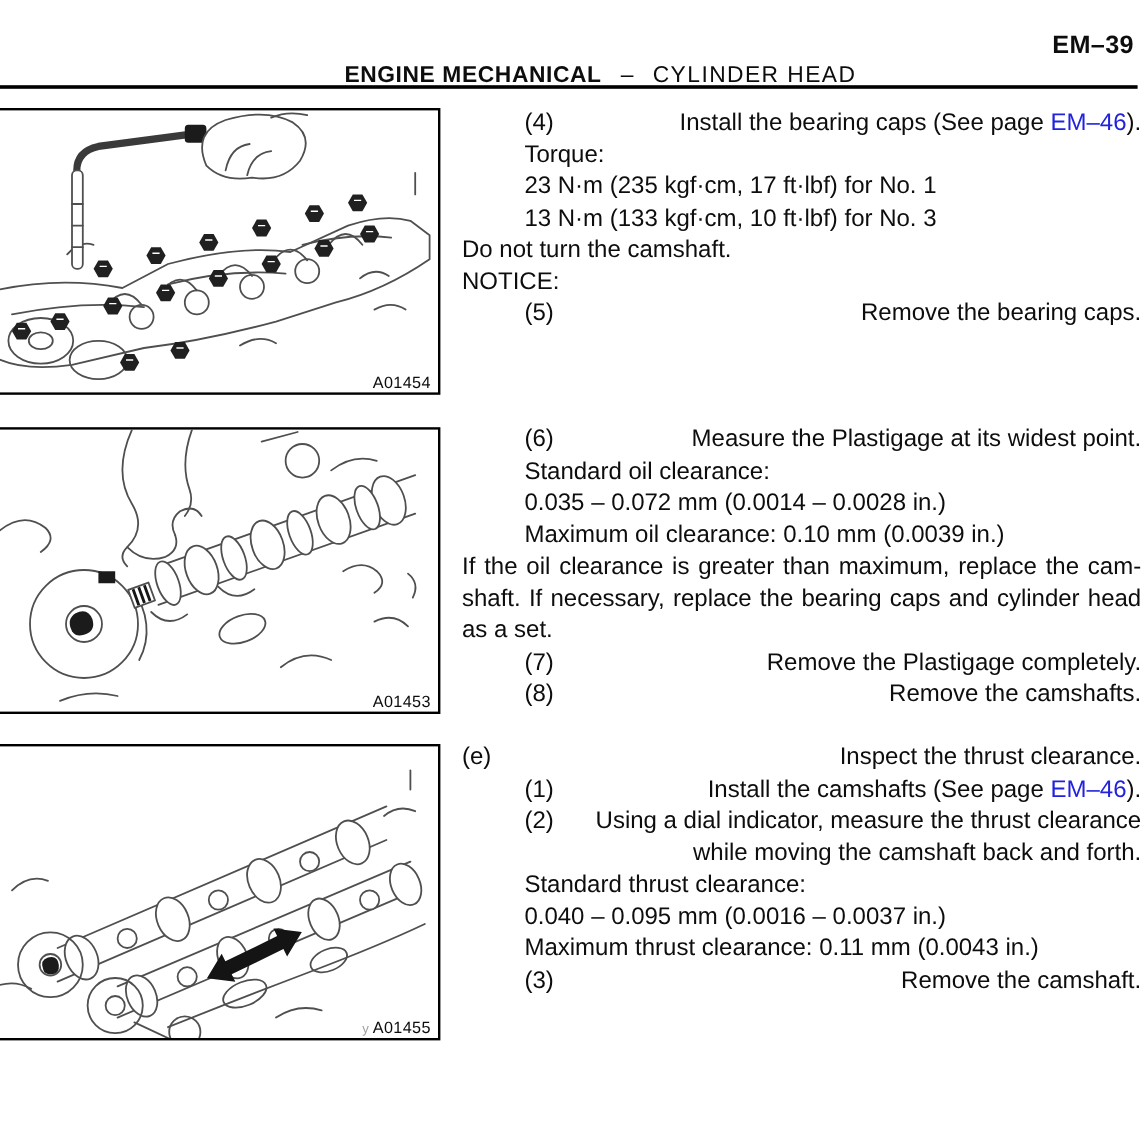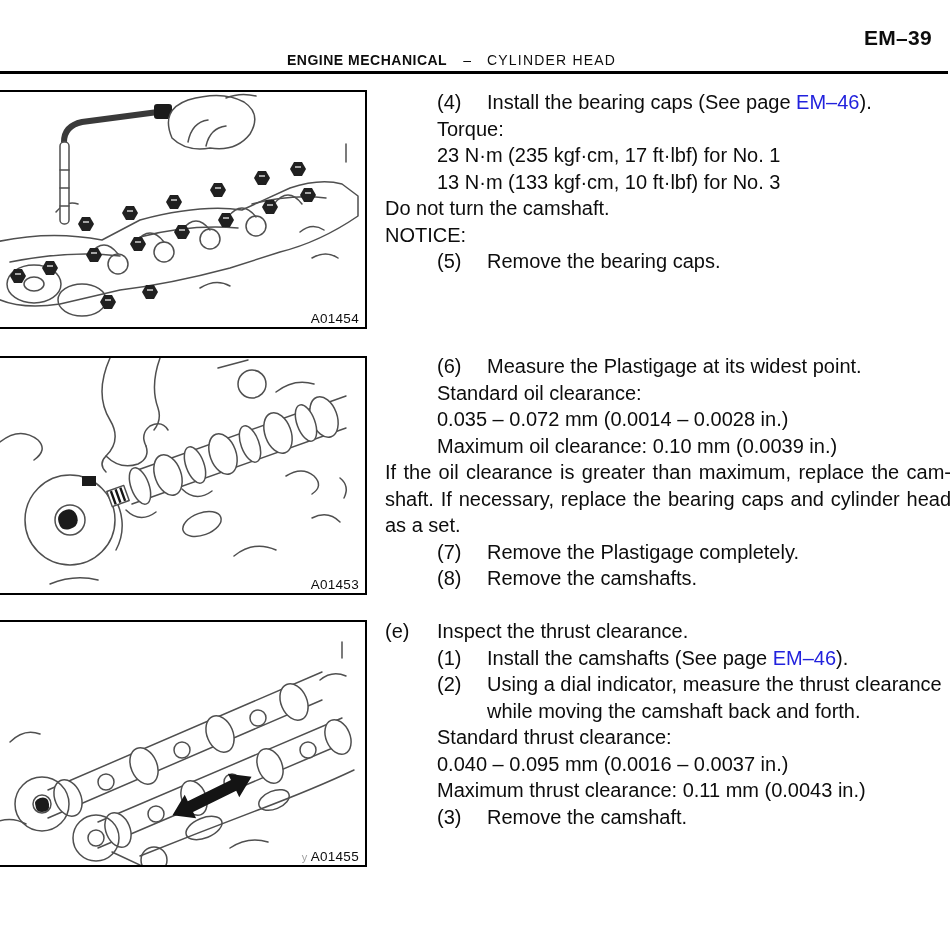--- a/index.html
+++ b/index.html
@@ -4,26 +4,26 @@
 <style>
   html,body{margin:0;padding:0;}
   body{
     width:952px;height:952px;position:relative;overflow:hidden;
     background:#ffffff;color:#0d0d0d;
     font-family:"Liberation Sans", sans-serif;
     -webkit-font-smoothing:antialiased;
   }
   
   .page-number{
-    position:absolute;top:26px;right:20px;
+    position:absolute;top:26px;right:7px;
     font-size:21px;font-weight:bold;letter-spacing:.3px;
   }
   .header-title{
     position:absolute;top:52px;left:287px;
-    font-size:14px;white-space:nowrap;
+    font-size:19px;white-space:nowrap;
   }
   .ht-bold{font-weight:bold;letter-spacing:.5px;}
   .ht-sep{margin:0 16px;}
   .ht-sub{letter-spacing:1.2px;}
   .header-rule{
     position:absolute;top:71px;left:0;width:948px;height:3px;background:#000;
   }
   
   .figbox{
     position:absolute;left:-12px;width:379px;
@@ -44,21 +44,21 @@
     font-size:20px;line-height:26.5px;
   }
   #tb1{top:89px;}
   #tb2{top:353px;}
   #tb3{top:618px;}
   .b{font-weight:normal;}
   .ind1{margin-left:52px;}
   .step{display:flex;}
   .lbl{flex:0 0 50px;}
   .lbl0{flex:0 0 52px;}
-  .stxt{flex:1 1 auto;}
+  .stxt{flex:1 1 auto;text-align:right;}
   .para{text-align:justify;hyphens:manual;-webkit-hyphens:manual;}
   .link{color:#2222dd;text-decoration:none;cursor:pointer;}
   
   .ln1{fill:none;stroke:#4f4f4f;stroke-width:1.5;stroke-linecap:round;stroke-linejoin:round;}
   .fw{fill:#ffffff;stroke:#4f4f4f;stroke-width:1.5;stroke-linejoin:round;}
   .dkfill{fill:#1b1b1b;stroke:none;}
   .thick{fill:none;stroke:#3a3a3a;stroke-width:6;stroke-linecap:round;}
   .dk2{stroke:#161616;stroke-width:2.4;fill:none;}
 </style>
 </head>

